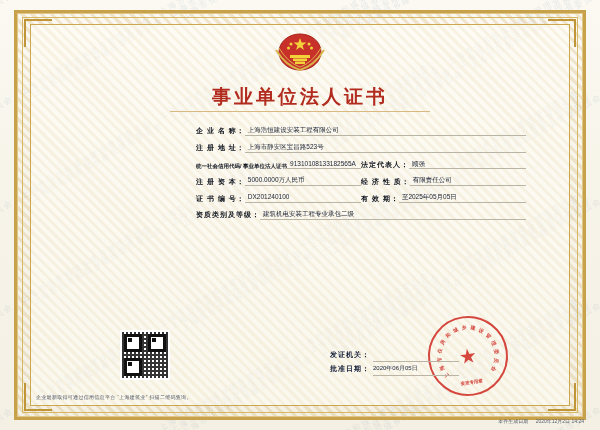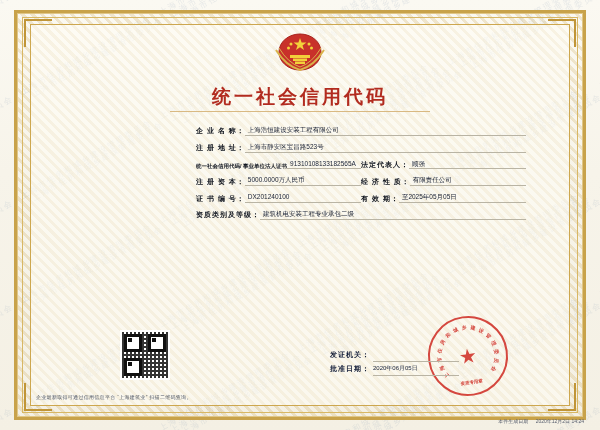--- a/index.html
+++ b/index.html
@@ -247,21 +247,21 @@
       <circle cx="43.5" cy="20" r="1.5" fill="#f3d23a"></circle>
       <rect x="22" y="27" width="20" height="3" fill="#f3d23a"></rect>
       <rect x="25" y="30.5" width="14" height="2.5" fill="#f3d23a"></rect>
       <rect x="27" y="33.5" width="10" height="2.5" fill="#f3d23a"></rect>
       <path d="M8 22 q10 16 24 20 q14 -4 24 -20" fill="none" stroke="#d9b34b" stroke-width="2"></path>
       <path d="M11 20 q9 15 21 19" fill="none" stroke="#d9b34b" stroke-width="1"></path>
       <path d="M53 20 q-9 15 -21 19" fill="none" stroke="#d9b34b" stroke-width="1"></path>
     </svg>
   </div>
 
-  <div class="title">统一社会信用代码</div>
+  <div class="title">事业单位法人证书</div>
   <div class="title-rule"></div>
 
   <div class="fields">
 
     <div class="row">
       <div class="cell full">
         <span class="lbl">企 业 名 称：</span>
         <span class="val">上海浩恒建设安装工程有限公司</span>
       </div>
     </div>

